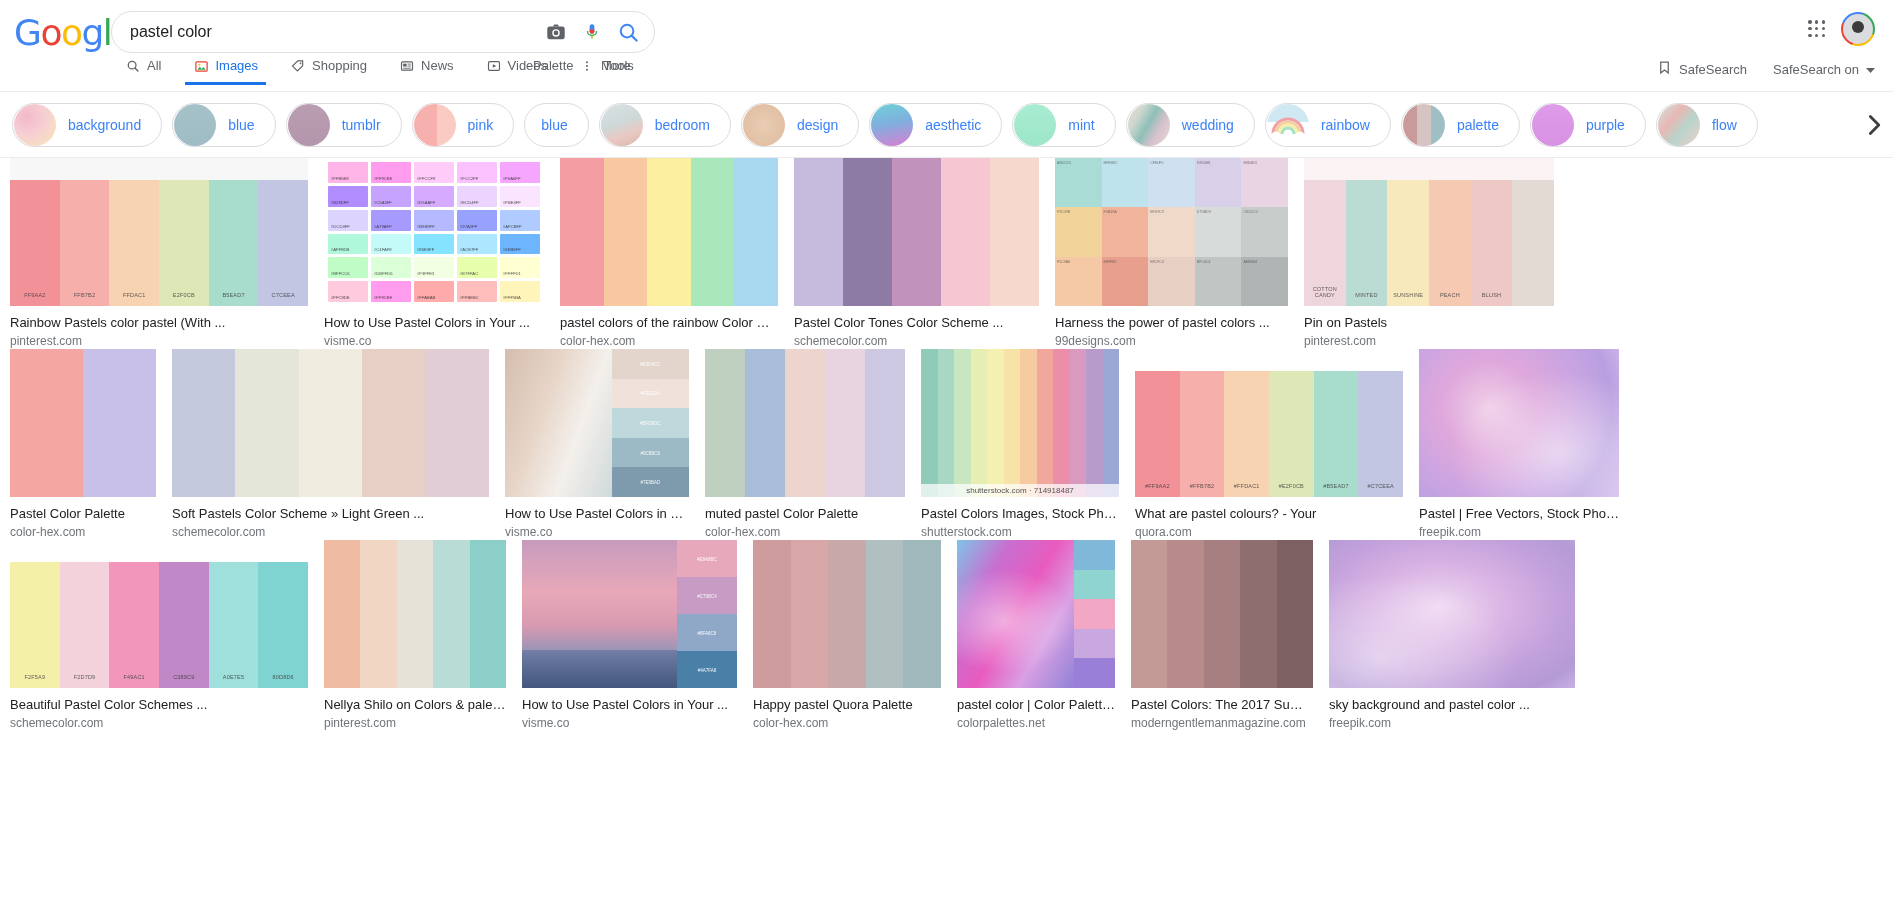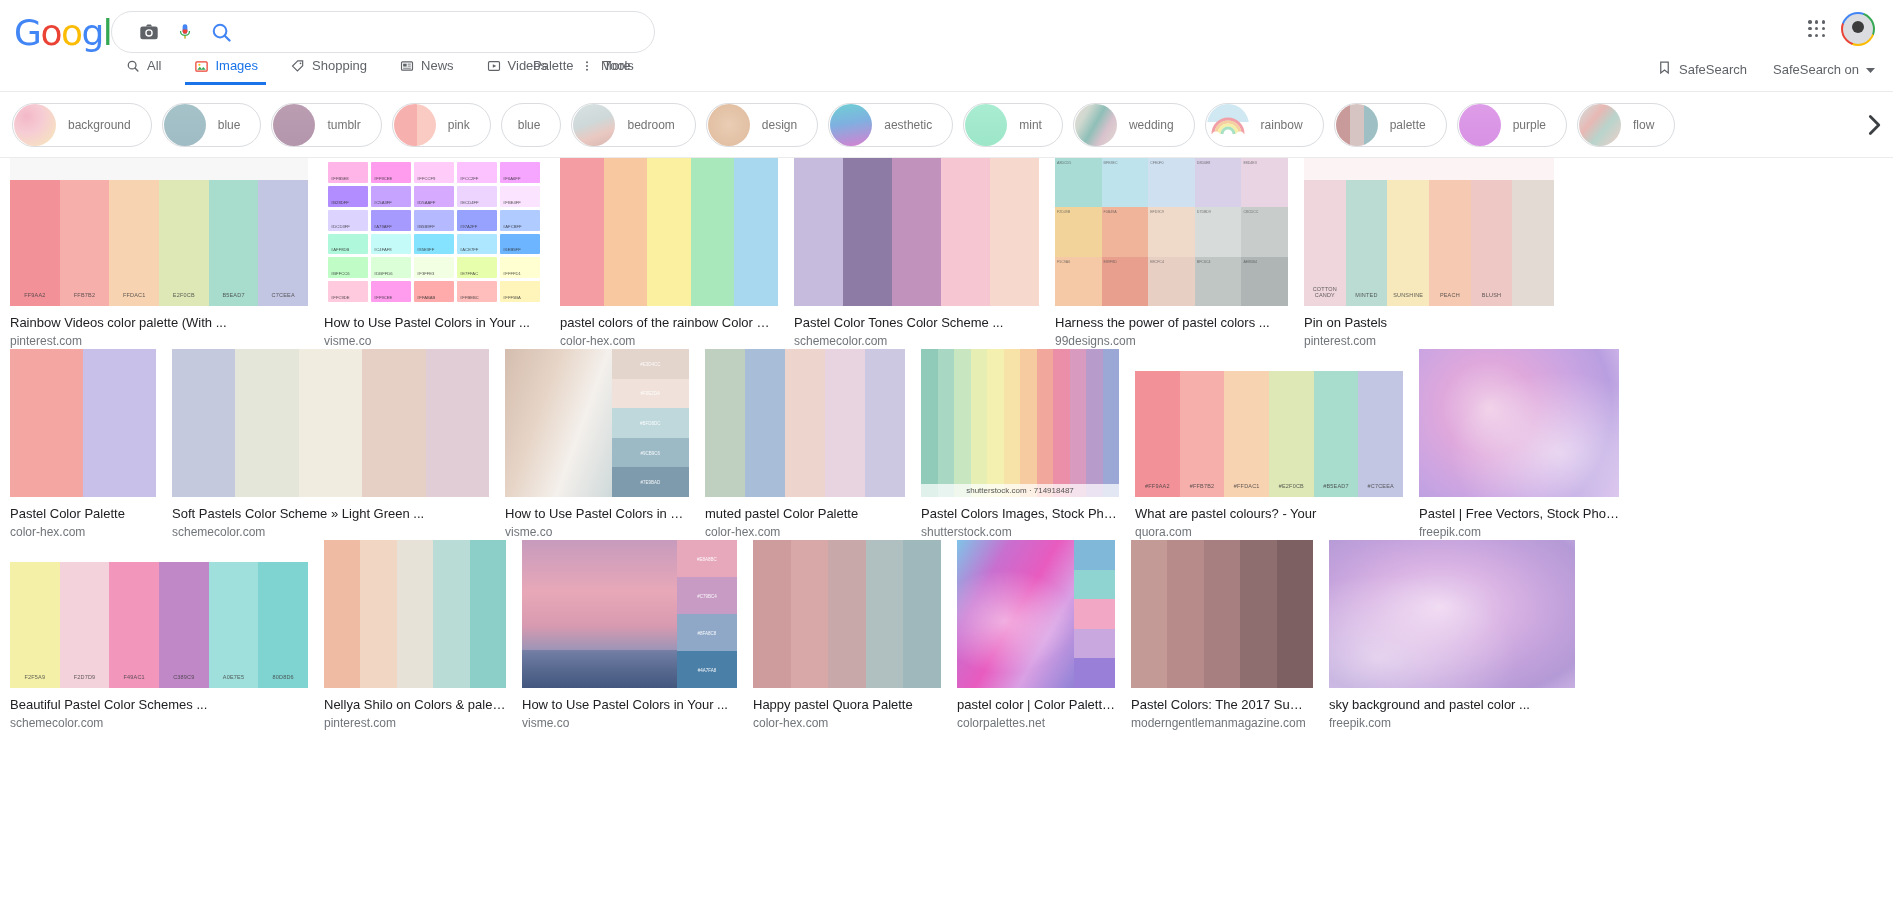--- a/index.html
+++ b/index.html
@@ -147,21 +147,21 @@
     cursor: pointer;
     flex: 0 0 auto;
     white-space: nowrap;
   }
   .chip .thumb {
     width: 42px; height: 42px; border-radius: 50%;
     margin: 0 12px 0 1px;
     flex: 0 0 auto;
     background-size: cover;
   }
-  .chip .lbl { font-size: 12px; color: #737373; }
+  .chip .lbl { font-size: 14px; color: #3b82f6; }
   .chip-arrow {
     position: absolute; right: 0; top: 0; bottom: 0;
     width: 46px;
     background: linear-gradient(to right, rgba(255,255,255,0), #fff 38%);
     display: flex; align-items: center; justify-content: flex-end;
     padding-right: 6px;
     cursor: pointer;
   }
   .chip-arrow svg { display:block; }
 
@@ -209,20 +209,21 @@
 </head>
 <body>
 
 <div class="header">
 
   <div class="logo">
     <span class="l-b">G</span><span class="l-r">o</span><span class="l-y">o</span><span class="l-b">g</span><span class="l-g">l</span><span class="l-r">e</span>
   </div>
 
   <div class="searchbox">
+    <input class="query" value="pastel color" style="">
     <div class="sb-icons">
       <span class="icon-btn" title="Search by image">
         <svg width="22" height="22" viewBox="0 0 24 24">
             <rect x="2.5" y="6" width="19" height="14" rx="2.5" fill="#5f6368"></rect>
             <path d="M8.5 6l1.6-2.2h3.8L15.5 6z" fill="#5f6368"></path>
             <circle cx="12" cy="13" r="4.1" fill="#fff"></circle>
             <circle cx="12" cy="13" r="2.6" fill="#5f6368"></circle>
           </svg>
       </span>
       <span class="icon-btn" title="Search by voice">
@@ -439,21 +440,21 @@
               <div style="position: absolute; left: 0px; right: 0px; bottom: 8px; text-align: center; font-size: 5.5px; color: rgba(60, 60, 60, 0.82); letter-spacing: 0.2px;">E2F0CB</div>
             </div>
             <div style="flex: 1 1 0%; position: relative; background: rgb(168, 220, 205);">
               <div style="position: absolute; left: 0px; right: 0px; bottom: 8px; text-align: center; font-size: 5.5px; color: rgba(60, 60, 60, 0.82); letter-spacing: 0.2px;">B5EAD7</div>
             </div>
             <div style="flex: 1 1 0%; position: relative; background: rgb(195, 198, 227);">
               <div style="position: absolute; left: 0px; right: 0px; bottom: 8px; text-align: center; font-size: 5.5px; color: rgba(60, 60, 60, 0.82); letter-spacing: 0.2px;">C7CEEA</div>
             </div>
           </div>
         </div>
-        <div class="cap">Rainbow Videos color palette (With ...</div>
+        <div class="cap">Rainbow Pastels color pastel (With ...</div>
         <div class="dom">pinterest.com</div>
       </div>
       <div class="card" style="width: 220px;">
         <div class="thumbimg" style="width: 220px; height: 148px; overflow: hidden; position: relative;">
           <div style="width: 100%; height: 100%; background: rgb(255, 255, 255); display: grid; grid-template-columns: repeat(5, 1fr); grid-template-rows: repeat(6, 1fr); gap: 3px; padding: 4px;">
             <div style="background: rgb(255, 181, 232); position: relative; border-radius: 1px;">
               <div style="position: absolute; left: 3px; bottom: 2px; font-size: 4.2px; color: rgba(40, 40, 40, 0.8);">#FFB5E8</div>
             </div>
             <div style="background: rgb(255, 156, 238); position: relative; border-radius: 1px;">
               <div style="position: absolute; left: 3px; bottom: 2px; font-size: 4.2px; color: rgba(40, 40, 40, 0.8);">#FF9CEE</div>

